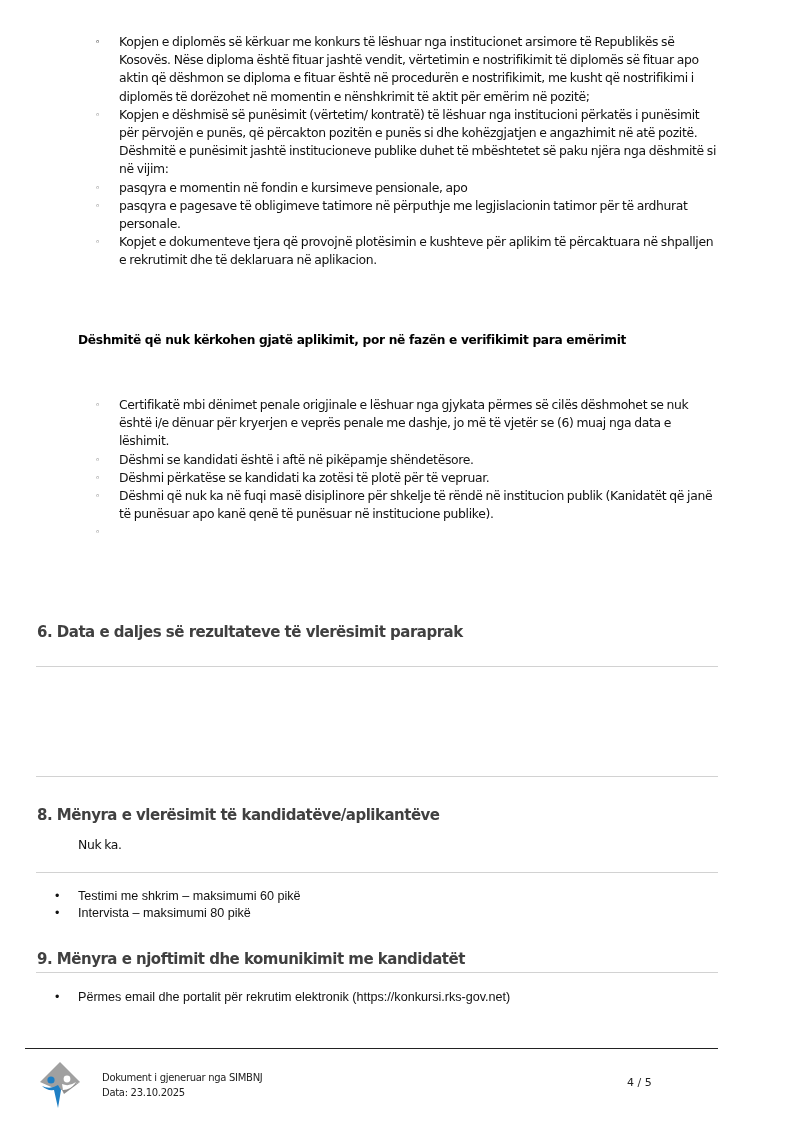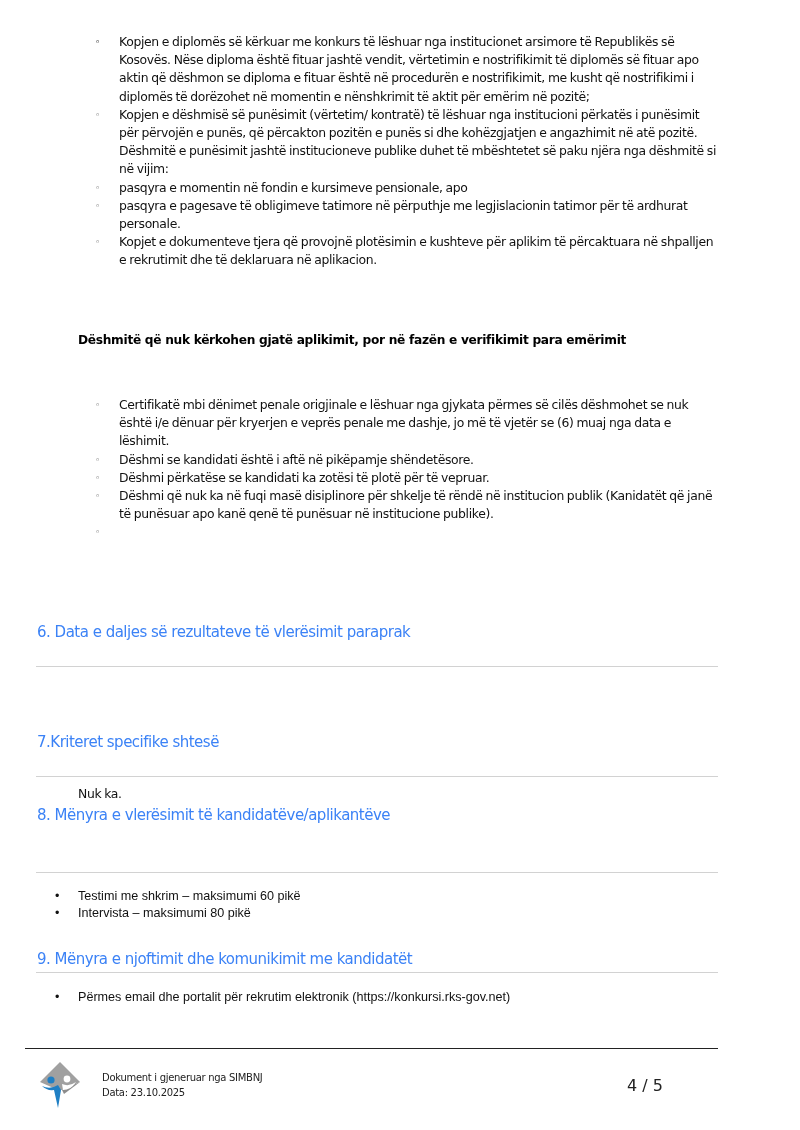--- a/index.html
+++ b/index.html
@@ -14,37 +14,37 @@
   .clist li { position: relative; padding-left: 24px; }
   .clist li .bul { position: absolute; left: 0; top: 0; font-size: 9px; color: #333; }
   .clist1 { top: 33px; }
   .clist2 { top: 396px; }
 
   .subhead { position: absolute; left: 78px; top: 333px;
              font-family: "DejaVu Sans", sans-serif; font-weight: bold; font-size: 12.2px;
              letter-spacing: -0.3px; color: #000; }
 
   .sec-title { position: absolute; left: 37px; font-family: "DejaVu Sans", sans-serif;
-               font-weight: normal; font-size: 15px; letter-spacing: -0.5px; color: #3b82f6; }
+               font-weight: bold; font-size: 15px; letter-spacing: -0.5px; color: #404040; }
   .rule { position: absolute; left: 36px; width: 682px; height: 0; border-top: 1.5px solid #d2d2d2; }
 
   .para { position: absolute; left: 78px; width: 640px; font-family: "DejaVu Sans", sans-serif;
           font-size: 12.4px; line-height: 18.5px; letter-spacing: -0.35px; word-spacing: -0.6px; color: #111; }
 
   .dlist { position: absolute; left: 52px; margin: 0; padding: 0; list-style: none;
            font-family: "Liberation Sans", sans-serif; font-size: 12.6px; line-height: 17px; color: #111; }
   .dlist li { position: relative; padding-left: 26px; }
   .dlist li .bul { position: absolute; left: 3px; top: 0; }
 
   .footer-rule { position: absolute; left: 25px; top: 1048px; width: 693px; height: 0; border-top: 1.6px solid #222; }
   .logo { position: absolute; left: 38px; top: 1060px; width: 44px; height: 50px; }
   .footer-text { position: absolute; left: 102px; top: 1071px; font-family: "DejaVu Sans", sans-serif;
                  font-size: 10px; line-height: 14.5px; letter-spacing: -0.3px; color: #222; }
   .page-num { position: absolute; left: 627px; top: 1076px; font-family: "DejaVu Sans", sans-serif;
-              font-size: 16px; color: #222; }
+              font-size: 11px; color: #222; }
 </style>
 </head>
 <body>
 
 <div class="page">
 
   <ul class="clist clist1">
     <li><span class="bul">◦</span></li>
     <li><span class="bul">◦</span><span>Kopjen e diplomës së kërkuar me konkurs të lëshuar nga institucionet arsimore të Republikës së Kosovës. Nëse diploma është fituar jashtë vendit, vërtetimin e nostrifikimit të diplomës së fituar apo aktin që dëshmon se diploma e fituar është në procedurën e nostrifikimit, me kusht që nostrifikimi i diplomës të dorëzohet në momentin e nënshkrimit të aktit për emërim në pozitë;</span></li>
     <li><span class="bul">◦</span><span>Kopjen e dëshmisë së punësimit (vërtetim/ kontratë) të lëshuar nga institucioni përkatës i punësimit për përvojën e punës, që përcakton pozitën e punës si dhe kohëzgjatjen e angazhimit në atë pozitë. Dëshmitë e punësimit jashtë institucioneve publike duhet të mbështetet së paku njëra nga dëshmitë si në vijim:</span></li>
@@ -59,23 +59,22 @@
     <li><span class="bul">◦</span><span>Certifikatë mbi dënimet penale origjinale e lëshuar nga gjykata përmes së cilës dëshmohet se nuk është i/e dënuar për kryerjen e veprës penale me dashje, jo më të vjetër se (6) muaj nga data e lëshimit.</span></li>
     <li><span class="bul">◦</span><span>Dëshmi se kandidati është i aftë në pikëpamje shëndetësore.</span></li>
     <li><span class="bul">◦</span><span>Dëshmi përkatëse se kandidati ka zotësi të plotë për të vepruar.</span></li>
     <li><span class="bul">◦</span><span>Dëshmi që nuk ka në fuqi masë disiplinore për shkelje të rëndë në institucion publik (Kanidatët që janë të punësuar apo kanë qenë të punësuar në institucione publike).</span></li>
     <li><span class="bul">◦</span><span>&nbsp;</span></li>
   </ul>
 
   <div class="sec-title" style="top:623px;">6. Data e daljes së rezultateve të vlerësimit paraprak</div>
   <div class="rule" style="top:666px;"></div>
 
-  <div class="sec-title" style="top:733px;">7.Kriteret specifike shtesë</div>
   <div class="rule" style="top:776px;"></div>
-  <div class="para" style="top:785px;">Nuk ka.</div>
+  <div class="para" style="top:836px;">Nuk ka.</div>
 
   <div class="sec-title" style="top:806px;">8. Mënyra e vlerësimit të kandidatëve/aplikantëve</div>
   <div class="rule" style="top:872px;"></div>
   <ul class="dlist" style="top:888px;">
     <li><span class="bul">•</span><span>Testimi me shkrim – maksimumi 60 pikë</span></li>
     <li><span class="bul">•</span><span>Intervista – maksimumi 80 pikë</span></li>
   </ul>
 
   <div class="sec-title" style="top:950px;">9. Mënyra e njoftimit dhe komunikimit me kandidatët</div>
   <div class="rule" style="top:972px;"></div>

